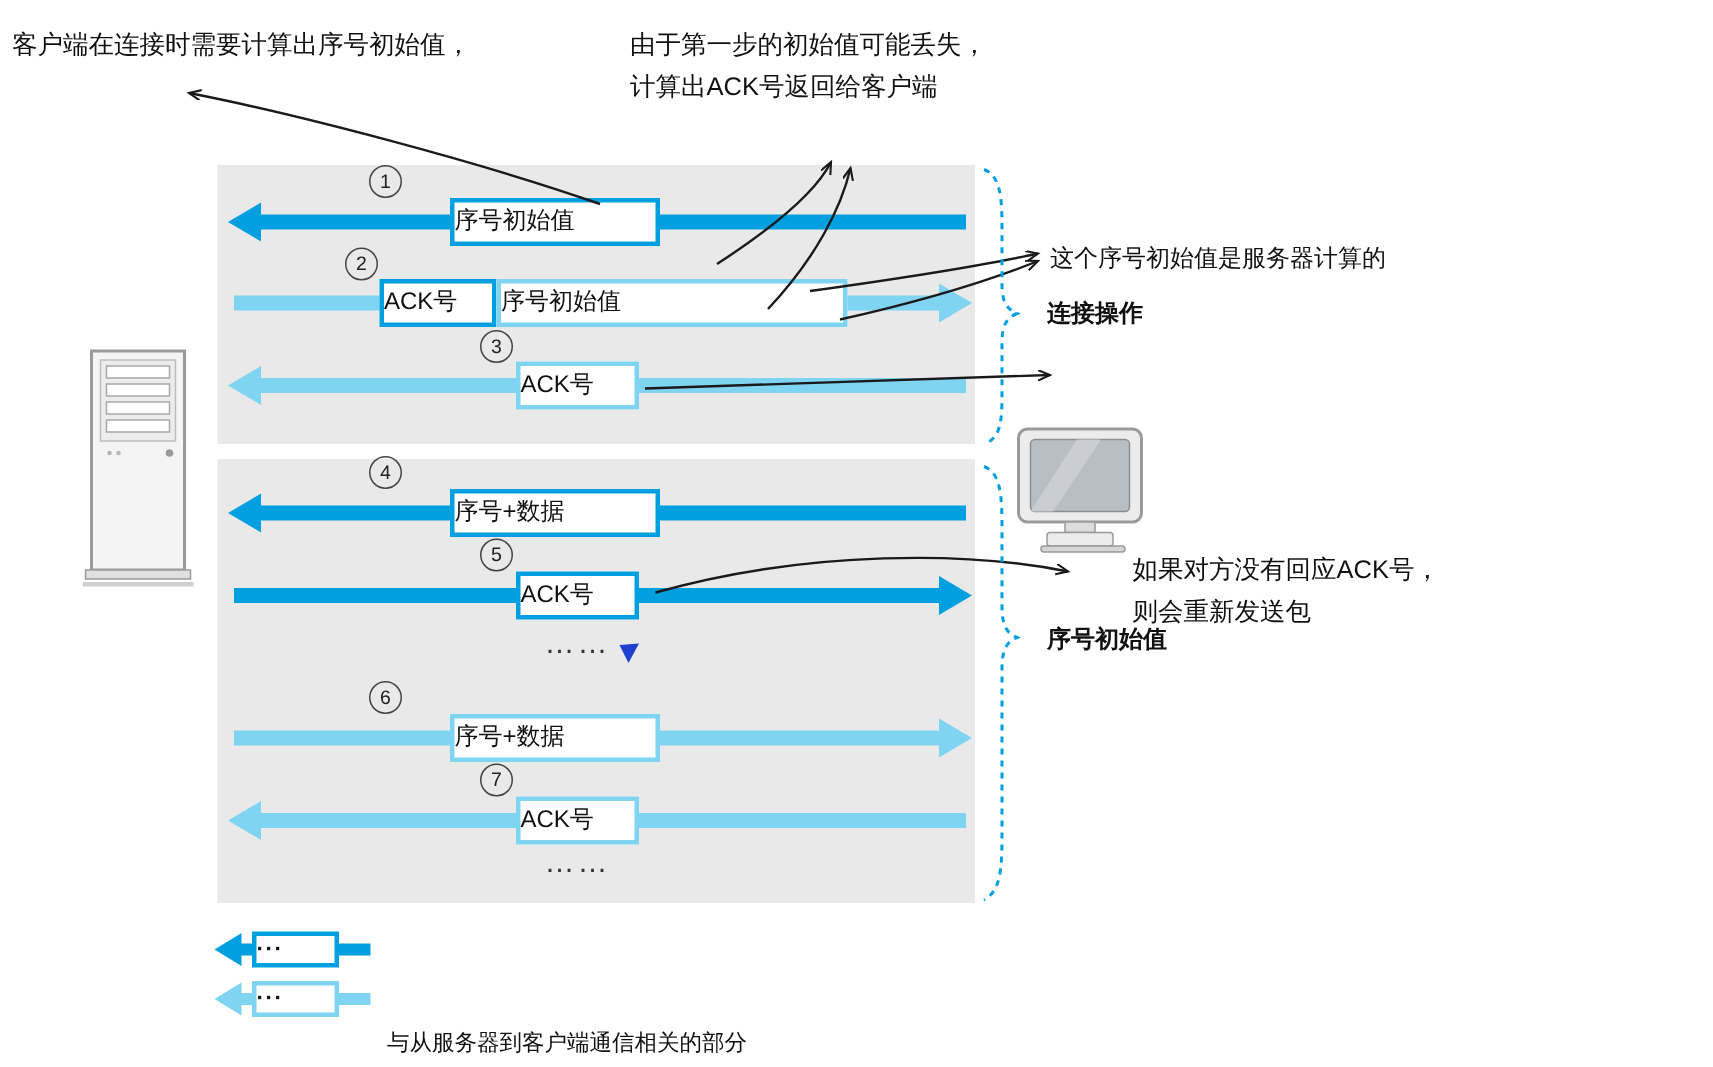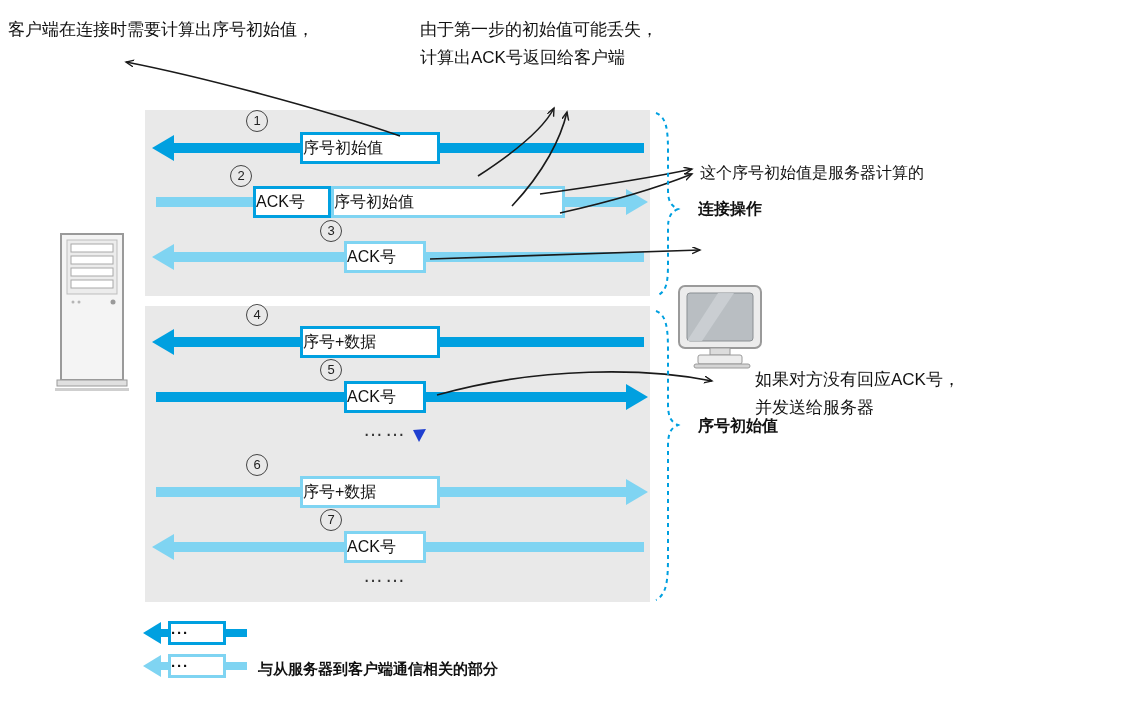--- a/index.html
+++ b/index.html
@@ -119,38 +119,38 @@
     <div>计算出ACK号返回给客户端</div>
   </div>
 
   <div class="note note-sm" style="left:700px;top:160px;">
     <div>这个序号初始值是服务器计算的</div>
   </div>
 
 
   <div class="note" style="left:716px;top:366px;margin-left:39px;">
     <div>如果对方没有回应ACK号，</div>
-    <div>并发送给服务器</div>
+    <div>则会重新发送包</div>
   </div>
 
   <div class="sec-label" style="left:687px;top:199px;">连接操作</div>
   <div class="sec-label" style="left:687px;top:416px;">序号初始值</div>
 
   <div class="arrow dark left arrow-sm" style="left:143px;top:622px;width:104px;">
     <span class="head"></span>
     <span class="shaft"></span>
   </div>
   <div class="mbox dark-b legend-box" style="left:168px;top:621px;width:52px;">···</div>
 
   <div class="arrow light left arrow-sm" style="left:143px;top:655px;width:104px;">
     <span class="head"></span>
     <span class="shaft"></span>
   </div>
   <div class="mbox light-b legend-box" style="left:168px;top:654px;width:52px;">···</div>
-  <div class="legend-text" style="left:258px;top:660px;font-weight:bold;">与从服务器到客户端通信相关的部分</div>
+  <div class="legend-text" style="left:258px;top:686px;">与从服务器到客户端通信相关的部分</div>
 
   <div class="icon" style="left:55px;top:232px;">
     <svg width="80" height="162" viewBox="0 0 80 162">
       <rect x="6" y="2" width="62" height="146" fill="#f4f4f4" stroke="#9a9a9a" stroke-width="2"></rect>
       <rect x="12" y="8" width="50" height="54" fill="#ececec" stroke="#bdbdbd"></rect>
       <rect x="16" y="12" width="42" height="8" fill="#ffffff" stroke="#a8a8a8"></rect>
       <rect x="16" y="24" width="42" height="8" fill="#ffffff" stroke="#a8a8a8"></rect>
       <rect x="16" y="36" width="42" height="8" fill="#ffffff" stroke="#a8a8a8"></rect>
       <rect x="16" y="48" width="42" height="8" fill="#ffffff" stroke="#a8a8a8"></rect>
       <circle cx="58" cy="70" r="2.5" fill="#9a9a9a"></circle>

